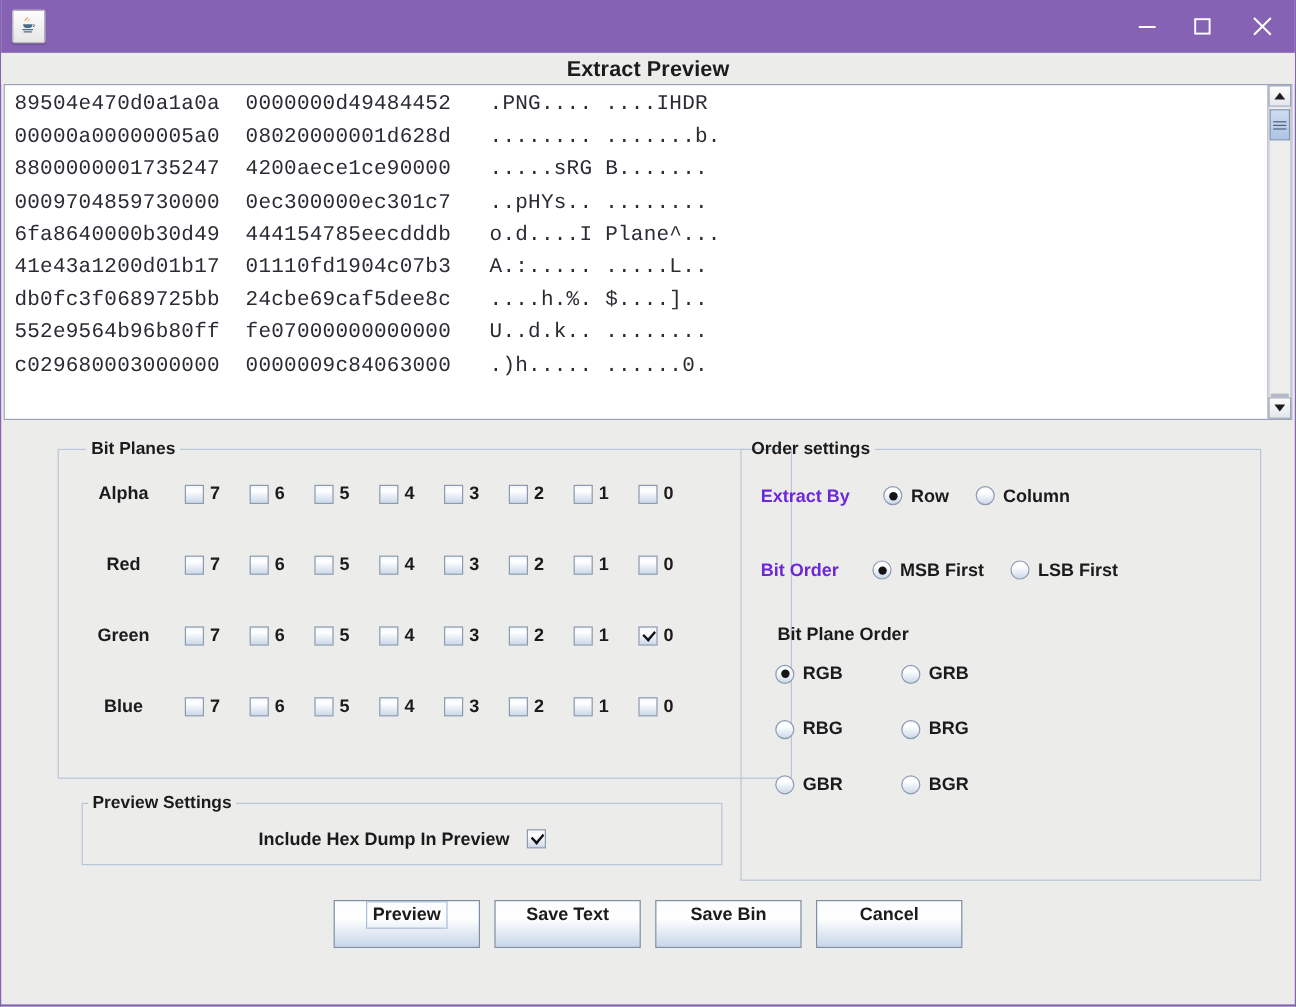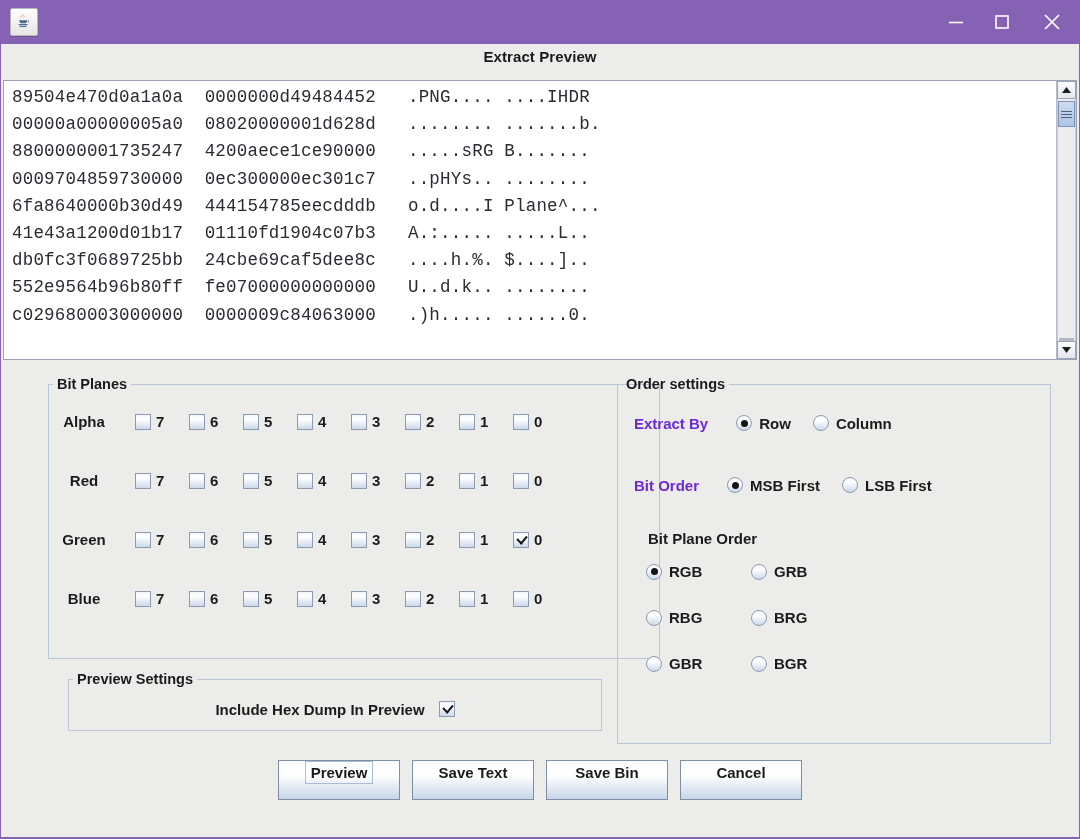--- a/index.html
+++ b/index.html
@@ -44,24 +44,24 @@
   .win-btn {
     width: 46px; height: 44px;
     display: flex; align-items: center; justify-content: center;
     cursor: default;
   }
   .win-btn:last-child { width: 54px; }
   .win-btn svg { display: block; }
 
   
   #dialog-title {
-    height: 36px;
+    height: 26px;
     background: #ececeb;
     text-align: center;
-    font-size: 15px;
+    font-size: 18px;
     font-weight: bold;
     color: #1b1b1b;
     line-height: 26px;
     letter-spacing: .1px;
   }
 
   
   #preview-wrap {
     position: relative;
     margin: 0 2px;
@@ -149,21 +149,21 @@
   }
   fieldset.panel > legend {
     font-size: 14.5px;
     font-weight: bold;
     color: #1b1b1b;
     padding: 0 4px;
     margin-left: 4px;
   }
 
   
-  #bitplanes { width: 612px; height: 283px; box-sizing: border-box; }
+  #bitplanes { width: 612px; height: 283px; box-sizing: border-box; padding-left: 19px; }
   .bp-row {
     display: flex;
     align-items: center;
     height: 59px;
   }
   .bp-label {
     width: 86px;
     text-align: center;
     padding-right: 16px;
     font-size: 15px;

